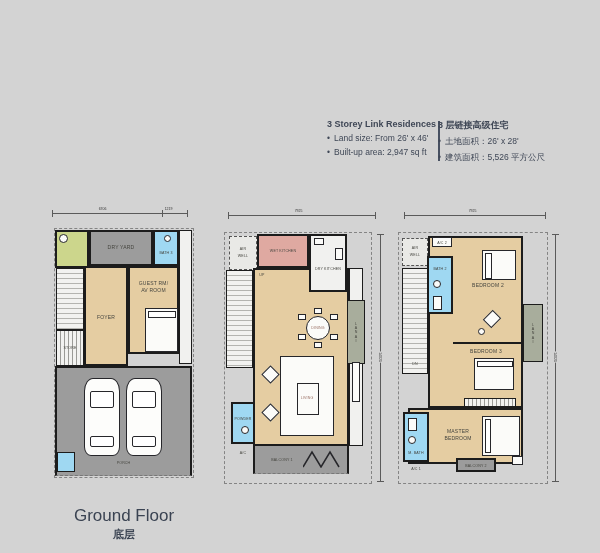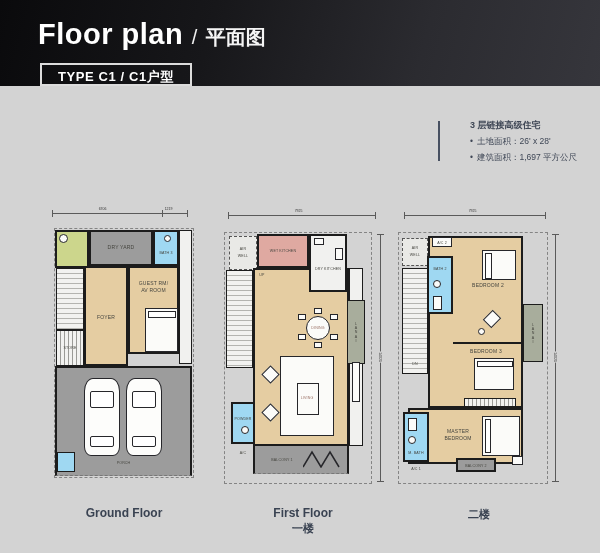--- a/index.html
+++ b/index.html
@@ -10,21 +10,21 @@
           background:linear-gradient(105deg,#0a0a0c 0%,#17171a 35%,#2b2b30 70%,#36363c 100%);}
   .title{position:absolute;left:38px;top:18px;color:#ffffff;white-space:nowrap;}
   .title .t1{font-size:29px;font-weight:bold;letter-spacing:.5px;}
   .title .sep{font-size:20px;font-weight:normal;color:#f0f0f0;margin:0 4px;}
   .title .t2{font-size:20px;font-weight:bold;color:#f5f5f5;}
   .type-badge{position:absolute;left:40px;top:63px;height:23px;line-height:23px;padding:0 16px;
           border:2px solid #dcdcdc;color:#ffffff;font-size:13px;font-weight:bold;letter-spacing:.6px;box-sizing:border-box;}
   
   .info{position:absolute;top:119px;font-size:8.5px;color:#3f4756;}
   .info-en{left:327px;}
-  .info-zh{left:470px;}
+  .info-zh{left:438px;}
   .info .head{font-size:9px;font-weight:bold;margin-bottom:4px;}
   .info .row{margin-bottom:4px;white-space:nowrap;}
   .info .dot{margin-right:4px;}
   .info-divider{position:absolute;left:438px;top:121px;width:2px;height:40px;background:#475061;}
   
   .plan{position:absolute;}
   .room{position:absolute;box-sizing:border-box;border:1px solid #1c1c1c;}
   .thick{border-width:2px;}
   .lbl{position:absolute;font-size:5px;line-height:1.2;color:#45453f;text-align:center;letter-spacing:.2px;}
   .lbl.brown{color:#9a6f63;}
@@ -52,42 +52,39 @@
   
   .car{position:absolute;background:#fdfdfb;border:1.5px solid #26262a;border-radius:9px 9px 7px 7px/13px 13px 9px 9px;box-sizing:border-box;}
   .car-glass{position:absolute;left:14%;right:14%;top:16%;height:20%;border:1px solid #26262a;border-radius:2px;background:#fff;}
   .car-rear{position:absolute;left:16%;right:16%;bottom:10%;height:12%;border:1px solid #26262a;border-radius:2px;background:#fff;}
   .pillow{position:absolute;background:#fff;border:1px solid #26262a;box-sizing:border-box;}
   .circle{border-radius:50%;}
   .chair{position:absolute;width:8px;height:6px;background:#fbfbf9;border:1px solid #26262a;box-sizing:border-box;}
   .rot45{transform:rotate(45deg);}
   
   .caption{position:absolute;text-align:center;color:#3a4352;}
-  .cap-en{font-size:12px;font-weight:bold;}
+  .cap-en{font-size:17px;font-weight:normal;}
   .cap-zh{font-size:11px;font-weight:bold;margin-top:1px;}
 </style>
 </head>
 <body>
 
 <div class="canvas">
 
-  <div class="header">
-    <div class="title">
-      <span class="t1">Floor plan</span>
-      <span class="sep">/</span>
-      <span class="t2">平面图</span>
-    </div>
-    <div class="type-badge">TYPE C1 / C1户型</div>
-  </div>
-
+
+  <div class="info info-en">
+    <div class="head">3 Storey Link Residences</div>
+    <div class="row"><span class="dot">•</span><span>Land size: From 26' x 46'</span></div>
+    <div class="row"><span class="dot">•</span><span>Built-up area: 2,947 sq ft</span></div>
+  </div>
   <div class="info-divider"></div>
   <div class="info info-zh">
     <div class="head">3 层链接高级住宅</div>
     <div class="row"><span class="dot">•</span><span>土地面积：26' x 28'</span></div>
-    <div class="row"><span class="dot">•</span><span>建筑面积：1,697 平方公尺</span></div>
+    <div class="row"><span class="dot">•</span><span>建筑面积：5,526 平方公尺</span></div>
   </div>
 
   <div class="plan" style="left:50px;top:206px;width:148px;height:294px;">
     <div class="dim-h" style="left:2px;top:7px;width:136px;">
       <span class="tick" style="left:0;"></span>
       <span class="tick" style="left:110px;"></span>
       <span class="tick" style="right:0;"></span>
     </div>
     <div class="dim-lbl" style="left:46px;top:0px;">6706</div>
     <div class="dim-lbl" style="left:112px;top:0px;">1219</div>
@@ -130,20 +127,21 @@
       <div class="car-rear"></div>
     </div>
     <div class="car" style="left:76px;top:172px;width:36px;height:78px;">
       <div class="car-glass"></div>
       <div class="car-rear"></div>
     </div>
     <div class="room bluerm" style="left:7px;top:246px;width:18px;height:20px;"></div>
   </div>
   <div class="caption" style="left:50px;top:506px;width:148px;">
     <div class="cap-en">Ground Floor</div>
+    <div class="cap-zh">底层</div>
   </div>
 
   <div class="plan" style="left:220px;top:206px;width:166px;height:294px;">
     <div class="dim-h" style="left:8px;top:9px;width:148px;">
       <span class="tick" style="left:0;"></span>
       <span class="tick" style="right:0;"></span>
     </div>
     <div class="dim-lbl" style="left:72px;top:2px;">7925</div>
     <div class="dim-v" style="left:160px;top:28px;height:248px;">
       <span class="tick" style="top:0;"></span>
@@ -197,24 +195,20 @@
     </div>
     <div class="lbl tiny" style="left:13px;top:244px;width:20px;">A/C</div>
 
     <div class="room grayrm thick" style="left:33px;top:238px;width:96px;height:30px;border-bottom:1px dashed #777;">
       <div class="lbl tiny" style="left:2px;top:11px;width:50px;">BALCONY 1</div>
       <svg style="position:absolute;right:6px;top:4px;" width="38" height="18" viewBox="0 0 38 18">
         <polyline points="0,17 9,2 18,17 27,2 36,17" fill="none" stroke="#26262a" stroke-width="1.5"></polyline>
       </svg>
     </div>
   </div>
-  <div class="caption" style="left:220px;top:506px;width:166px;">
-    <div class="cap-en">First Floor</div>
-    <div class="cap-zh">一楼</div>
-  </div>
 
   <div class="plan" style="left:394px;top:206px;width:170px;height:294px;">
     <div class="dim-h" style="left:10px;top:9px;width:142px;">
       <span class="tick" style="left:0;"></span>
       <span class="tick" style="right:0;"></span>
     </div>
     <div class="dim-lbl" style="left:72px;top:2px;">7925</div>
     <div class="dim-v" style="left:161px;top:28px;height:248px;">
       <span class="tick" style="top:0;"></span>
       <span class="tick" style="bottom:0;"></span>
@@ -267,16 +261,15 @@
       <div class="furn circle" style="left:3px;top:22px;width:8px;height:8px;"></div>
       <div class="lbl tiny" style="left:-4px;right:-4px;top:36px;">M. BATH</div>
     </div>
     <div class="lbl tiny" style="left:10px;top:260px;width:24px;">A/C 1</div>
     <div class="room grayrm" style="left:62px;top:252px;width:40px;height:14px;border-width:2px;">
       <div class="lbl tiny" style="left:-6px;right:-6px;top:3px;">BALCONY 2</div>
     </div>
     <div class="furn" style="left:118px;top:250px;width:11px;height:9px;"></div>
   </div>
   <div class="caption" style="left:394px;top:506px;width:170px;">
-    <div class="cap-zh">二楼</div>
   </div>
 
 </div>
 
 </body></html>

